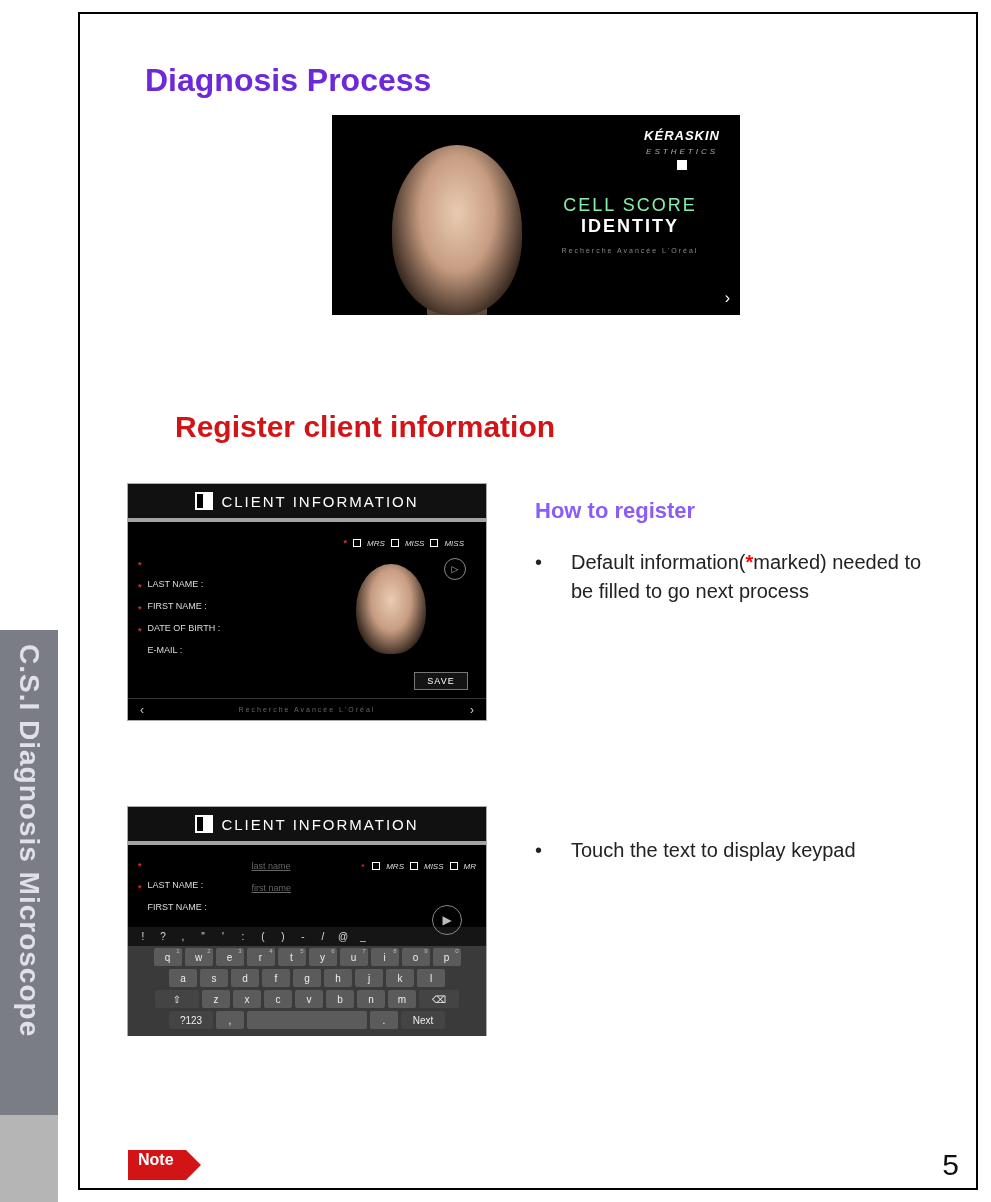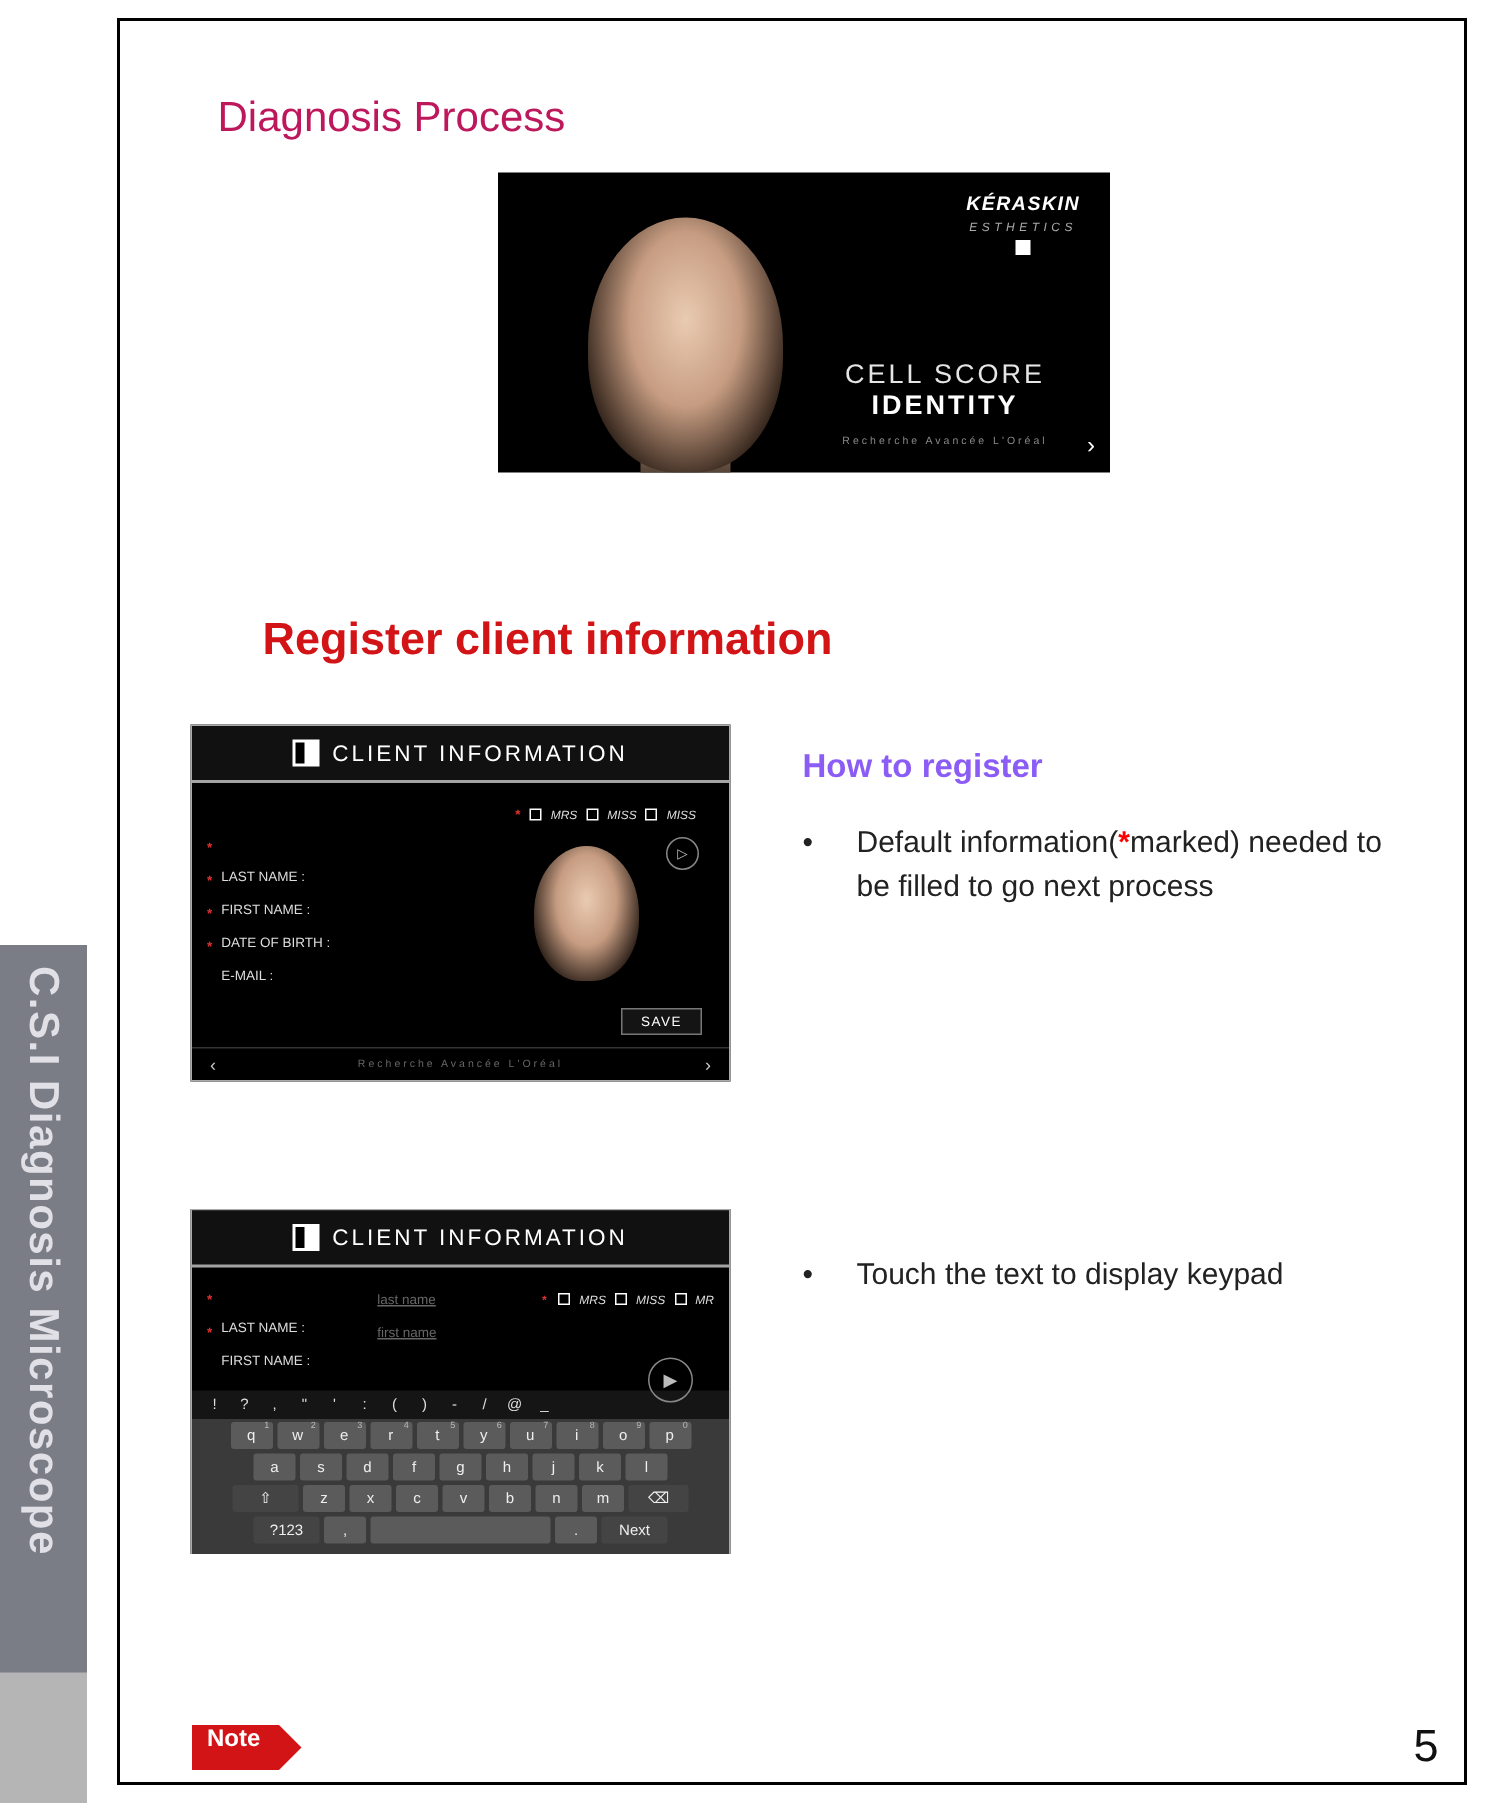--- a/index.html
+++ b/index.html
@@ -48,23 +48,23 @@
     display: flex;
     align-items: center;
     justify-content: flex-start;
     padding-top: 14px;
     letter-spacing: 1px;
   }
   .title-main {
     position: absolute;
     left: 145px;
     top: 62px;
-    color: #be185d;
-    font-size: 28px;
-    font-weight: normal;
+    color: #6d28d9;
+    font-size: 32px;
+    font-weight: bold;
   }
   .hero-image {
     position: absolute;
     left: 332px;
     top: 115px;
     width: 408px;
     height: 200px;
     background: #000;
     color: #fff;
     overflow: hidden;
@@ -101,21 +101,21 @@
   .hero-logo-sq {
     display:inline-block; width:10px; height:10px; background:#fff; margin-top:2px;
   }
   .hero-title {
     position: absolute;
     right: 20px;
     top: 80px;
     text-align: center;
     width: 180px;
   }
-  .hero-title .t1 { font-size: 18px; letter-spacing: 2px; color:#e5e5e5;margin-top:44px;}
+  .hero-title .t1 { font-size: 18px; letter-spacing: 2px; color:#86efac;}
   .hero-title .t2 { font-size: 18px; font-weight: bold; letter-spacing: 2px; color:#fff;}
   .hero-title .t3 { font-size: 7px; letter-spacing: 2px; color:#888; margin-top:10px;}
   .hero-chevron {
     position: absolute;
     right: 10px;
     bottom: 8px;
     color: #fff;
     font-size: 16px;
   }
   .subtitle {
@@ -136,21 +136,21 @@
   .panel2 { left: 127px; top: 806px; width: 360px; height: 230px; }
   .panel-header {
     height: 38px;
     background: #111;
     display: flex;
     align-items: center;
     justify-content: center;
     gap: 8px;
     font-size: 15px;
     letter-spacing: 2px;
-    border-bottom: 2px solid #a3a3a3;
+    border-bottom: 4px solid #a3a3a3;
   }
   .panel-logo {
     width: 18px; height: 18px; background: #fff; position: relative;
   }
   .panel-logo::after {
     content: ""; position: absolute; left: 2px; top: 2px; width: 6px; height: 14px; background: #000;
   }
   .panel-body { padding: 10px 10px 6px 10px; font-size: 9px; position: relative; height: calc(100% - 38px);}
   .panel-row { display: flex; align-items: center; height: 22px; gap: 4px; color: #ddd;}
   .req { color: #e03030; font-weight: bold; margin-right: 2px;}

